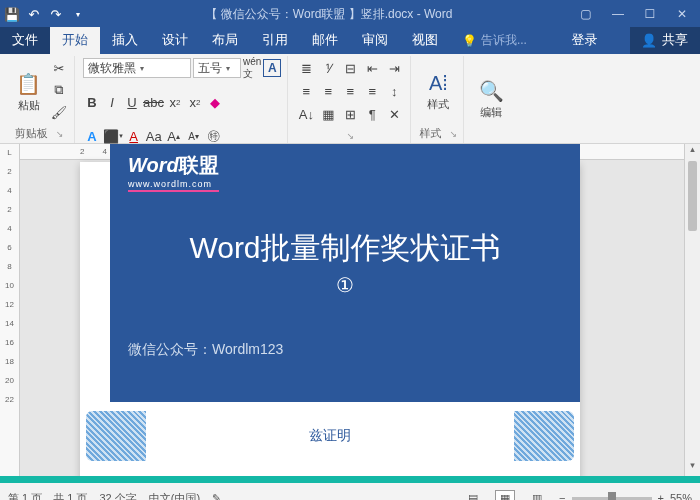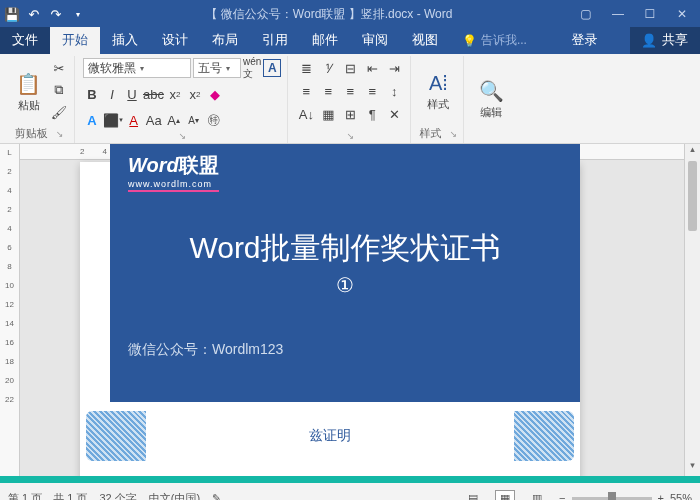--- a/index.html
+++ b/index.html
@@ -112,21 +112,21 @@
         <span class="btn">🖌</span>
       </div>
     </div>
     <div class="glabel">
         <span>剪贴板</span>
         <span class="lau">↘</span>
       </div>
   </div>
 
   <div class="group">
-    <div class="gbody col" style="gap:6px">
+    <div class="gbody col" style="gap:14px">
       <div class="row">
         <div class="sel" style="width:108px">
             <span>微软雅黑</span>
             <span class="dd">▾</span>
           </div>
         <div class="sel" style="width:48px">
             <span>五号</span>
             <span class="dd">▾</span>
           </div>
         <span class="btn" style="font-size:10px">wén<br>文</span>

